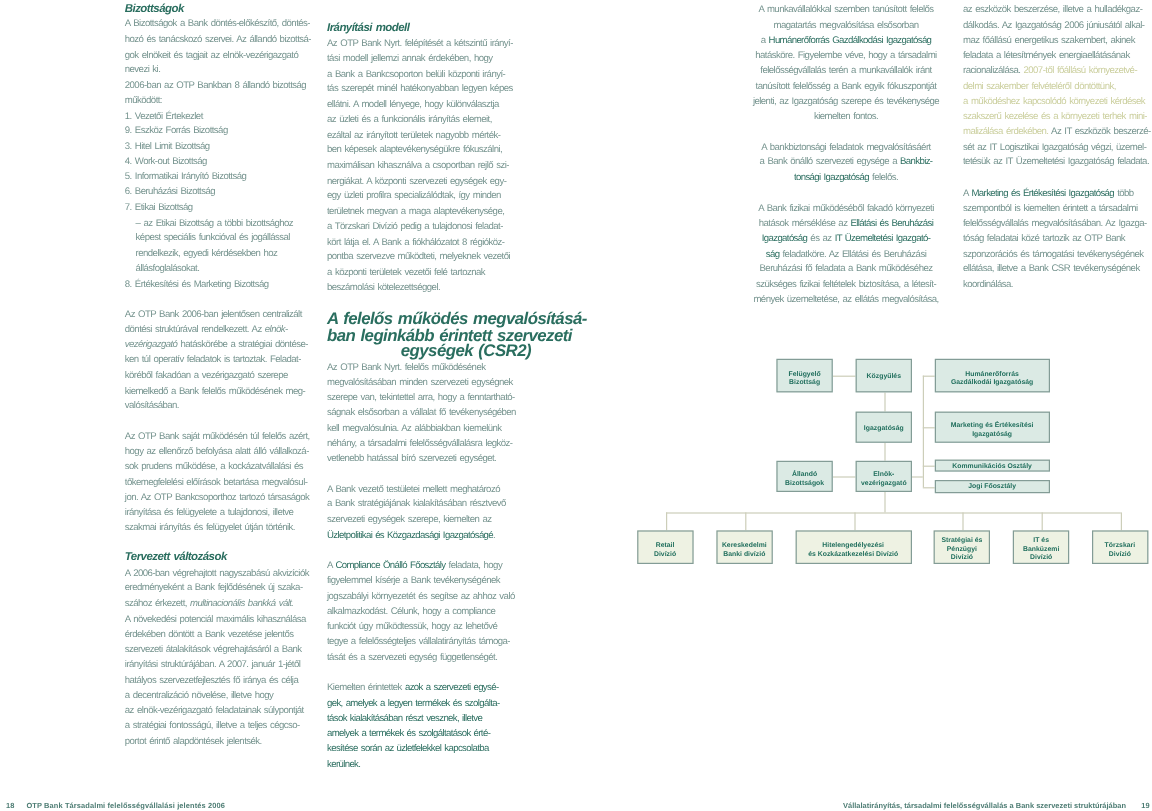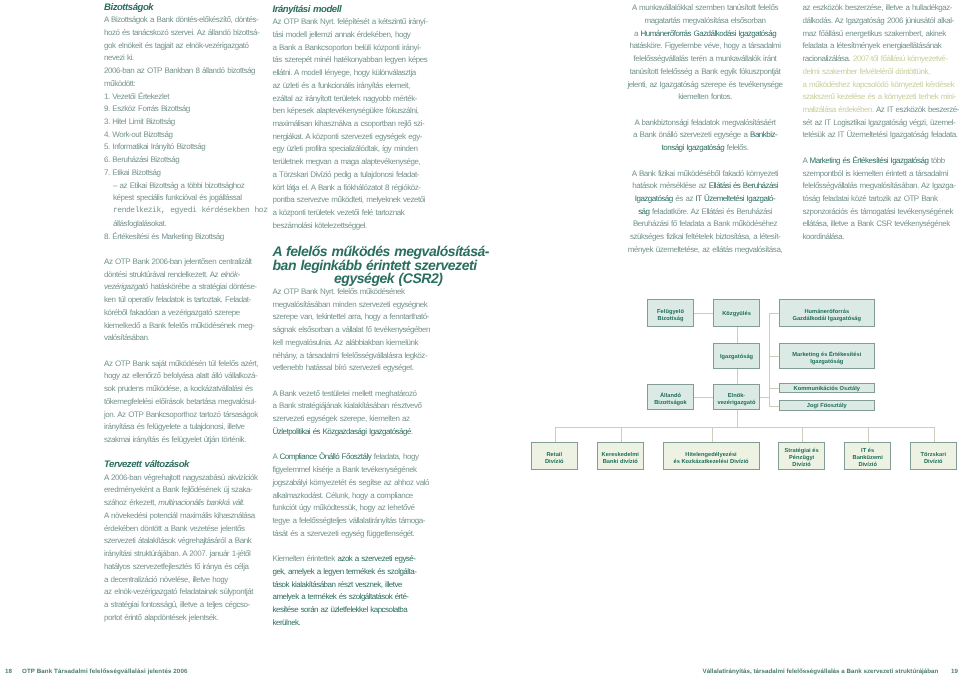--- a/index.html
+++ b/index.html
@@ -49,21 +49,21 @@
       <div class="ln">működött:</div>
       <div class="ln">1. Vezetői Értekezlet</div>
       <div class="ln">9. Eszköz Forrás Bizottság</div>
       <div class="ln">3. Hitel Limit Bizottság</div>
       <div class="ln">4. Work-out Bizottság</div>
       <div class="ln">5. Informatikai Irányító Bizottság</div>
       <div class="ln">6. Beruházási Bizottság</div>
       <div class="ln">7. Etikai Bizottság</div>
       <div class="ln" style="padding-left: 9px;">– az Etikai Bizottság a többi bizottsághoz</div>
       <div class="ln" style="padding-left: 9px;">képest speciális funkcióval és jogállással</div>
-      <div class="ln" style="padding-left: 9px; font-family: Liberation Mono, monospace;">rendelkezik, egyedi kérdésekben hoz</div>
+      <div class="ln" style="padding-left: 9px;">rendelkezik, egyedi kérdésekben hoz</div>
       <div class="ln" style="padding-left: 9px;">állásfoglalásokat.</div>
       <div class="ln">8. Értékesítési és Marketing Bizottság</div>
       <div class="gap"></div>
       <div class="ln">Az OTP Bank 2006-ban jelentősen centralizált</div>
       <div class="ln">döntési struktúrával rendelkezett. Az <i>elnök-</i></div>
       <div class="ln"><i>vezérigazgató</i> hatáskörébe a stratégiai döntése-</div>
       <div class="ln">ken túl operatív feladatok is tartoztak. Feladat-</div>
       <div class="ln">köréből fakadóan a vezérigazgató szerepe</div>
       <div class="ln">kiemelkedő a Bank felelős működésének meg-</div>
       <div class="ln">valósításában.</div>
@@ -83,21 +83,21 @@
       <div class="ln">A növekedési potenciál maximális kihasználása</div>
       <div class="ln">érdekében döntött a Bank vezetése jelentős</div>
       <div class="ln">szervezeti átalakítások végrehajtásáról a Bank</div>
       <div class="ln">irányítási struktúrájában. A 2007. január 1-jétől</div>
       <div class="ln">hatályos szervezetfejlesztés fő iránya és célja</div>
       <div class="ln">a decentralizáció növelése, illetve hogy</div>
       <div class="ln">az elnök-vezérigazgató feladatainak súlypontját</div>
       <div class="ln">a stratégiai fontosságú, illetve a teljes cégcso-</div>
       <div class="ln">portot érintő alapdöntések jelentsék.</div>
     </div>
-  <div class="col" id="col2" style="left:272.5px;top:4px;">
+  <div class="col" id="col2" style="left:272.5px;top:18px;">
       <div class="hd">Irányítási modell</div>
       <div class="ln">Az OTP Bank Nyrt. felépítését a kétszintű irányí-</div>
       <div class="ln">tási modell jellemzi annak érdekében, hogy</div>
       <div class="ln">a Bank a Bankcsoporton belüli központi irányí-</div>
       <div class="ln">tás szerepét minél hatékonyabban legyen képes</div>
       <div class="ln">ellátni. A modell lényege, hogy különválasztja</div>
       <div class="ln">az üzleti és a funkcionális irányítás elemeit,</div>
       <div class="ln">ezáltal az irányított területek nagyobb mérték-</div>
       <div class="ln">ben képesek alaptevékenységükre fókuszálni,</div>
       <div class="ln">maximálisan kihasználva a csoportban rejlő szi-</div>

